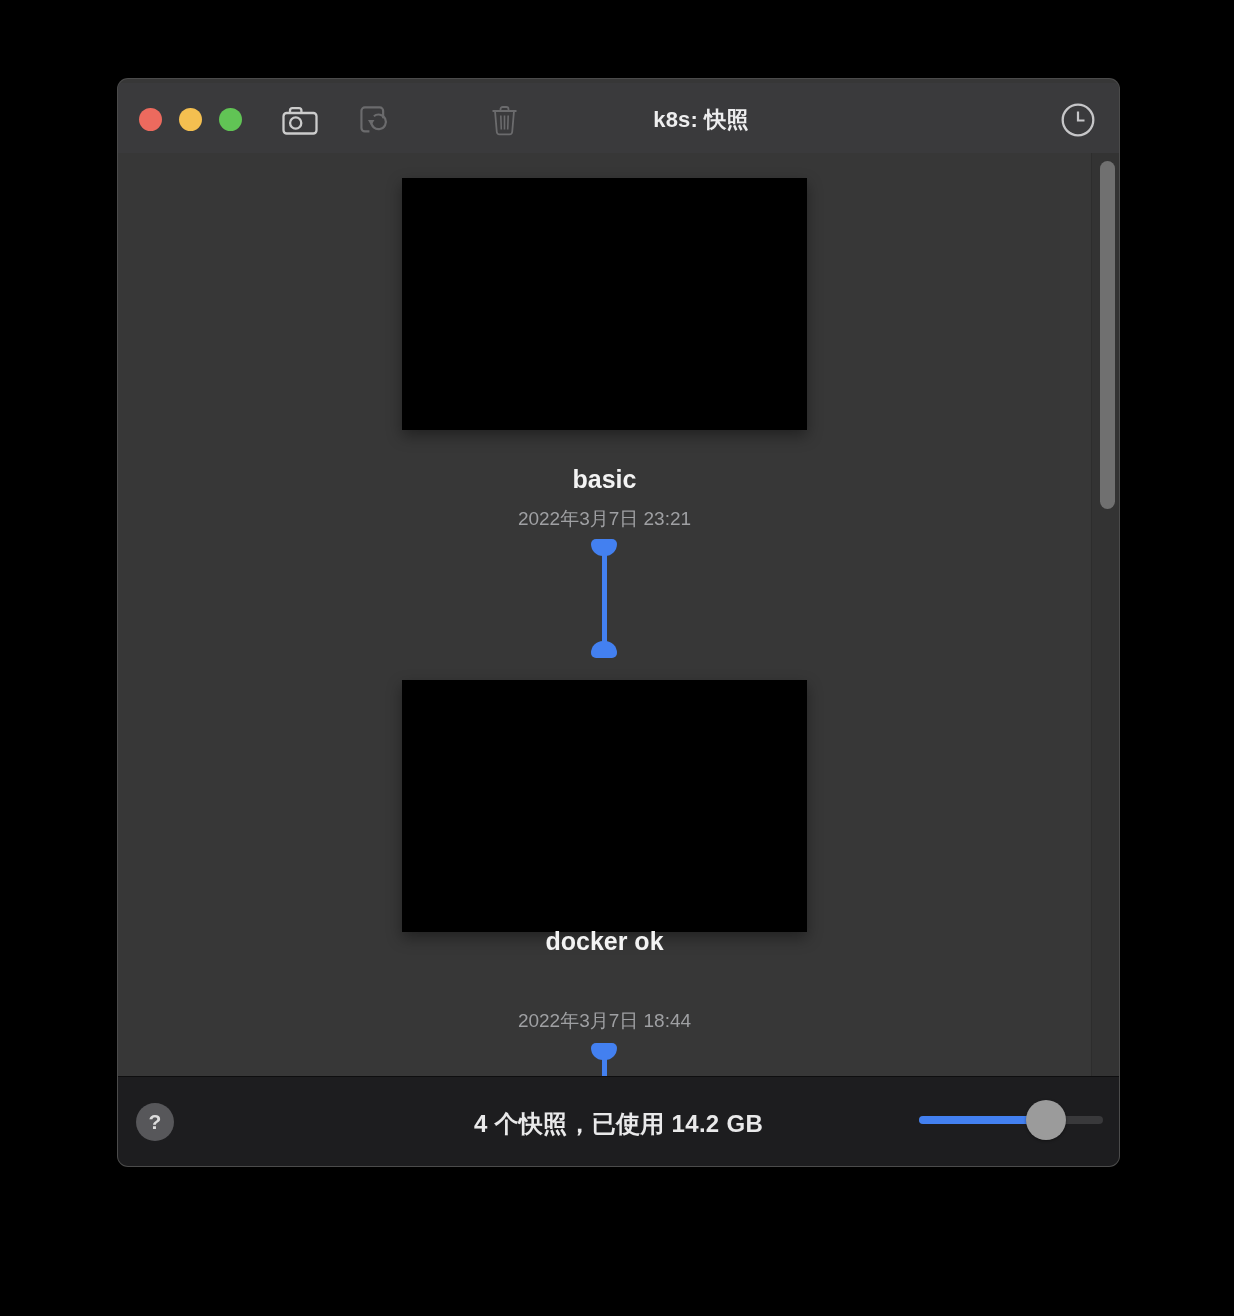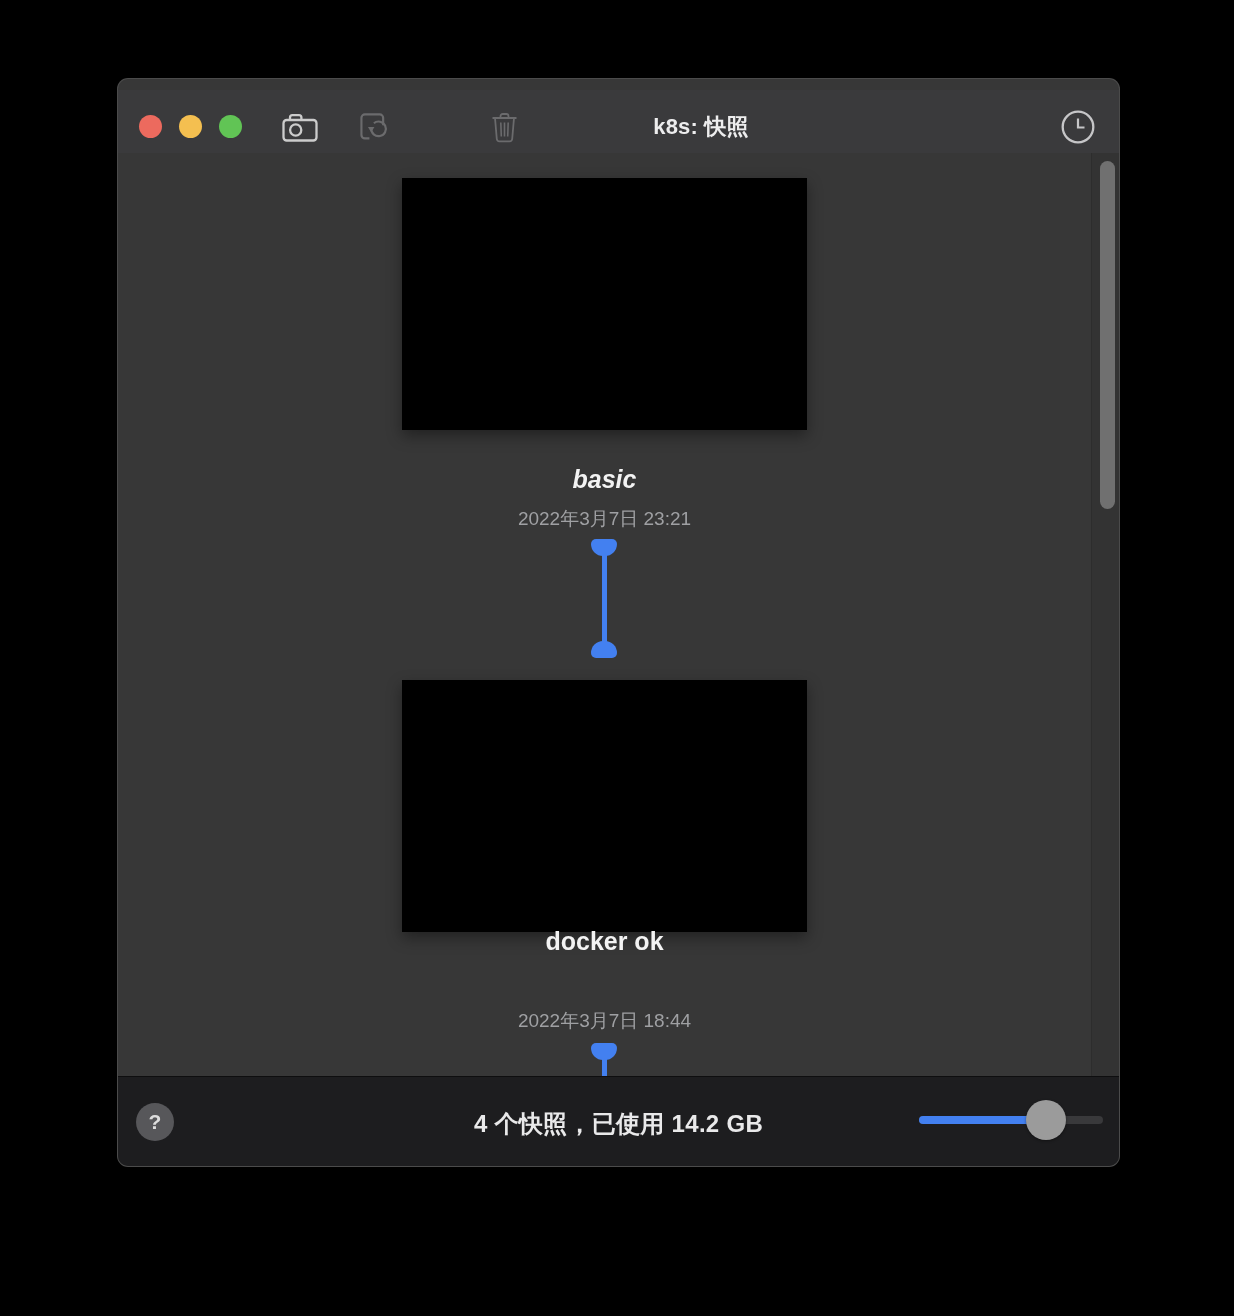--- a/index.html
+++ b/index.html
@@ -16,21 +16,21 @@
     --traffic-green:#61c455;
   }
   .window{
     position:absolute; left:117px; top:78px; width:1003px; height:1089px;
     border-radius:11px; background:#373737; overflow:hidden;
     border:1px solid rgba(255,255,255,0.10);
     box-shadow:0 30px 70px rgba(0,0,0,0.75);
   }
   
   .titlebar{
-    position:absolute; left:0; top:11px; width:100%; height:74px;
+    position:absolute; left:0; top:4px; width:100%; height:74px;
     background:#3a3a3c; border-bottom:1px solid #252527;
   }
   .traffic{ position:absolute; left:21px; top:25px; display:flex; gap:17px; }
   .light{ width:23px; height:23px; border-radius:50%; }
   .light.red{ background:var(--traffic-red); }
   .light.yellow{ background:var(--traffic-yellow); }
   .light.green{ background:var(--traffic-green); }
   .tb-btn{
     position:absolute; top:18px; width:38px; height:38px;
     display:flex; align-items:center; justify-content:center;
@@ -53,21 +53,21 @@
   .thumb{
     position:absolute; left:284px; width:405px; height:252px; background:#000;
     box-shadow:0 6px 14px rgba(0,0,0,0.38); cursor:pointer;
   }
   .thumb.t1{ top:25px; }
   .thumb.t2{ top:527px; }
   .snap-name{
     position:absolute; left:284px; width:405px; text-align:center;
     color:#f3f3f3; font-size:25px; font-weight:700; height:36px; line-height:36px;
   }
-  .snap-name.n1{ top:308px;font-style:italic; }
+  .snap-name.n1{ top:308px; }
   .snap-name.n2{ top:770px; }
   .snap-date{
     position:absolute; left:284px; width:405px; text-align:center;
     color:#9fa0a3; font-size:19px; height:28px; line-height:28px;
   }
   .snap-date.d1{ top:352px; }
   .snap-date.d2{ top:854px; }
   .conn-cap-top{
     position:absolute; left:473px; width:26px; height:17px;
     background:var(--accent-blue); border-radius:5px 5px 12px 12px;

